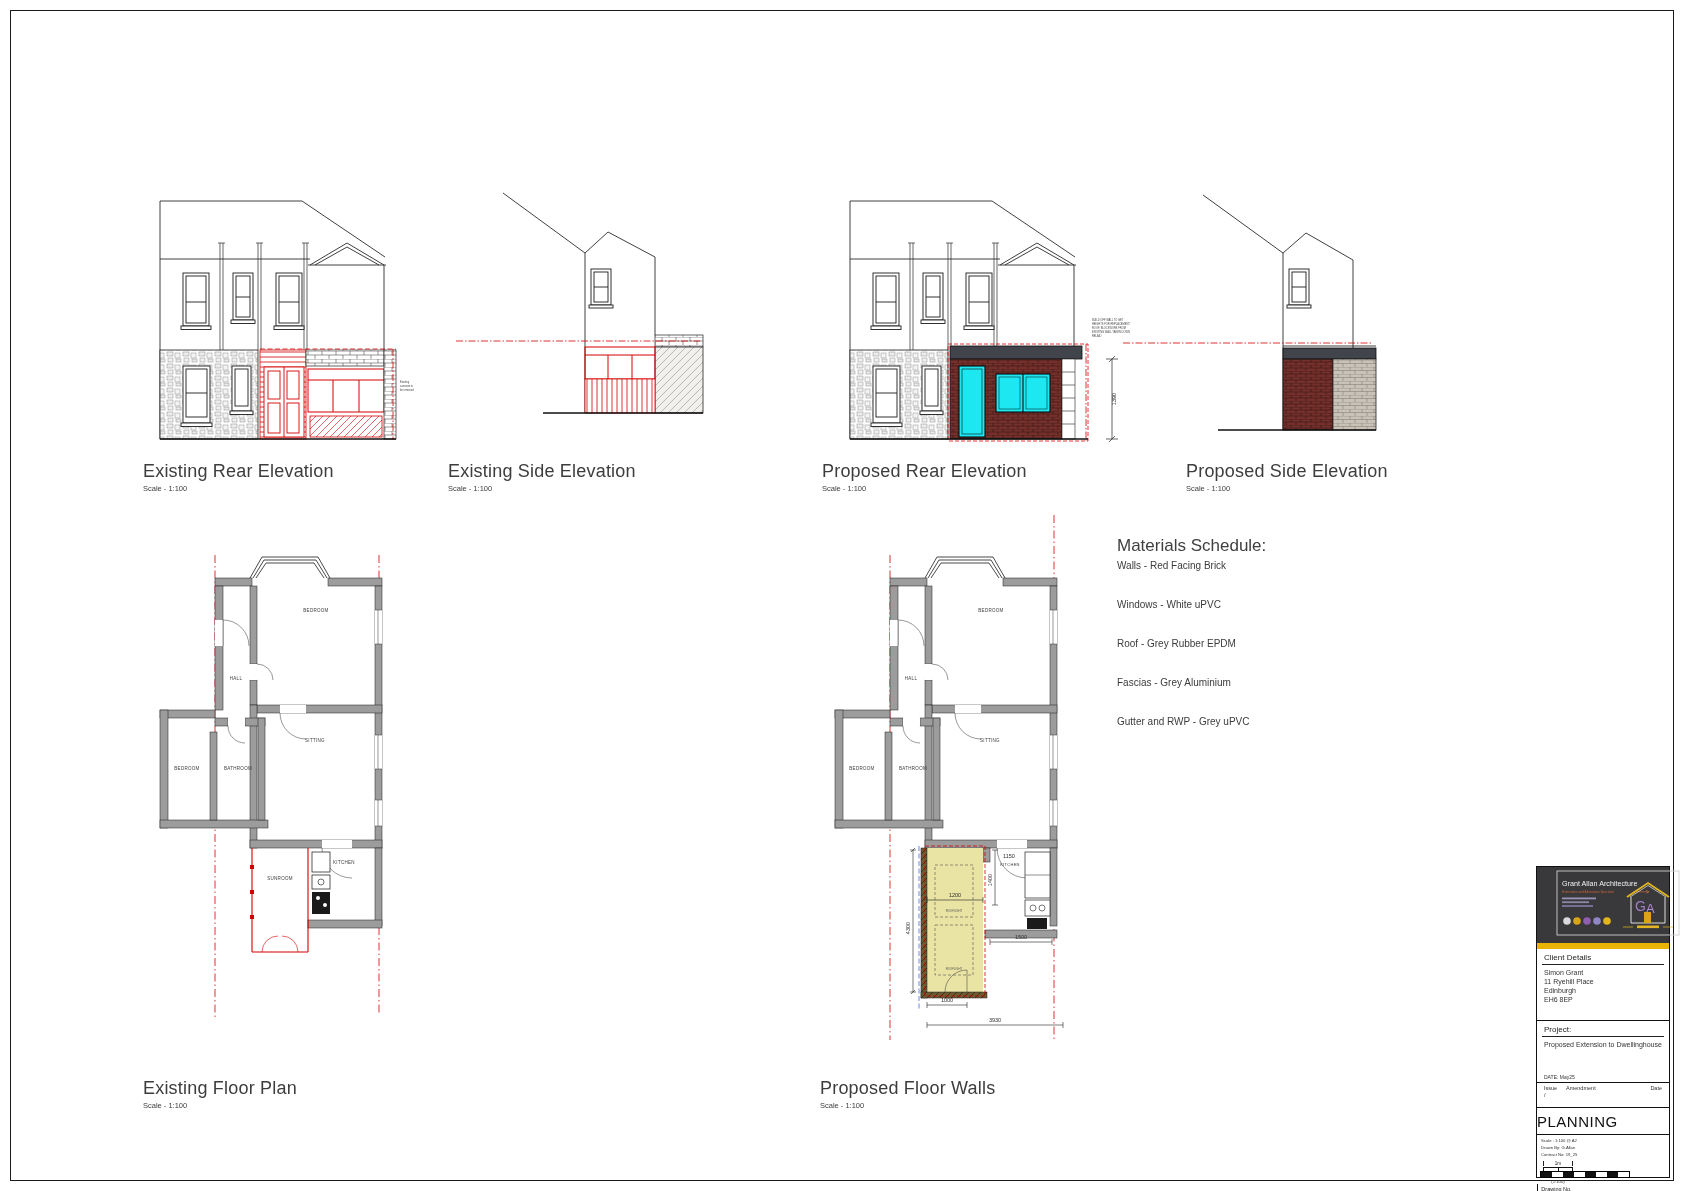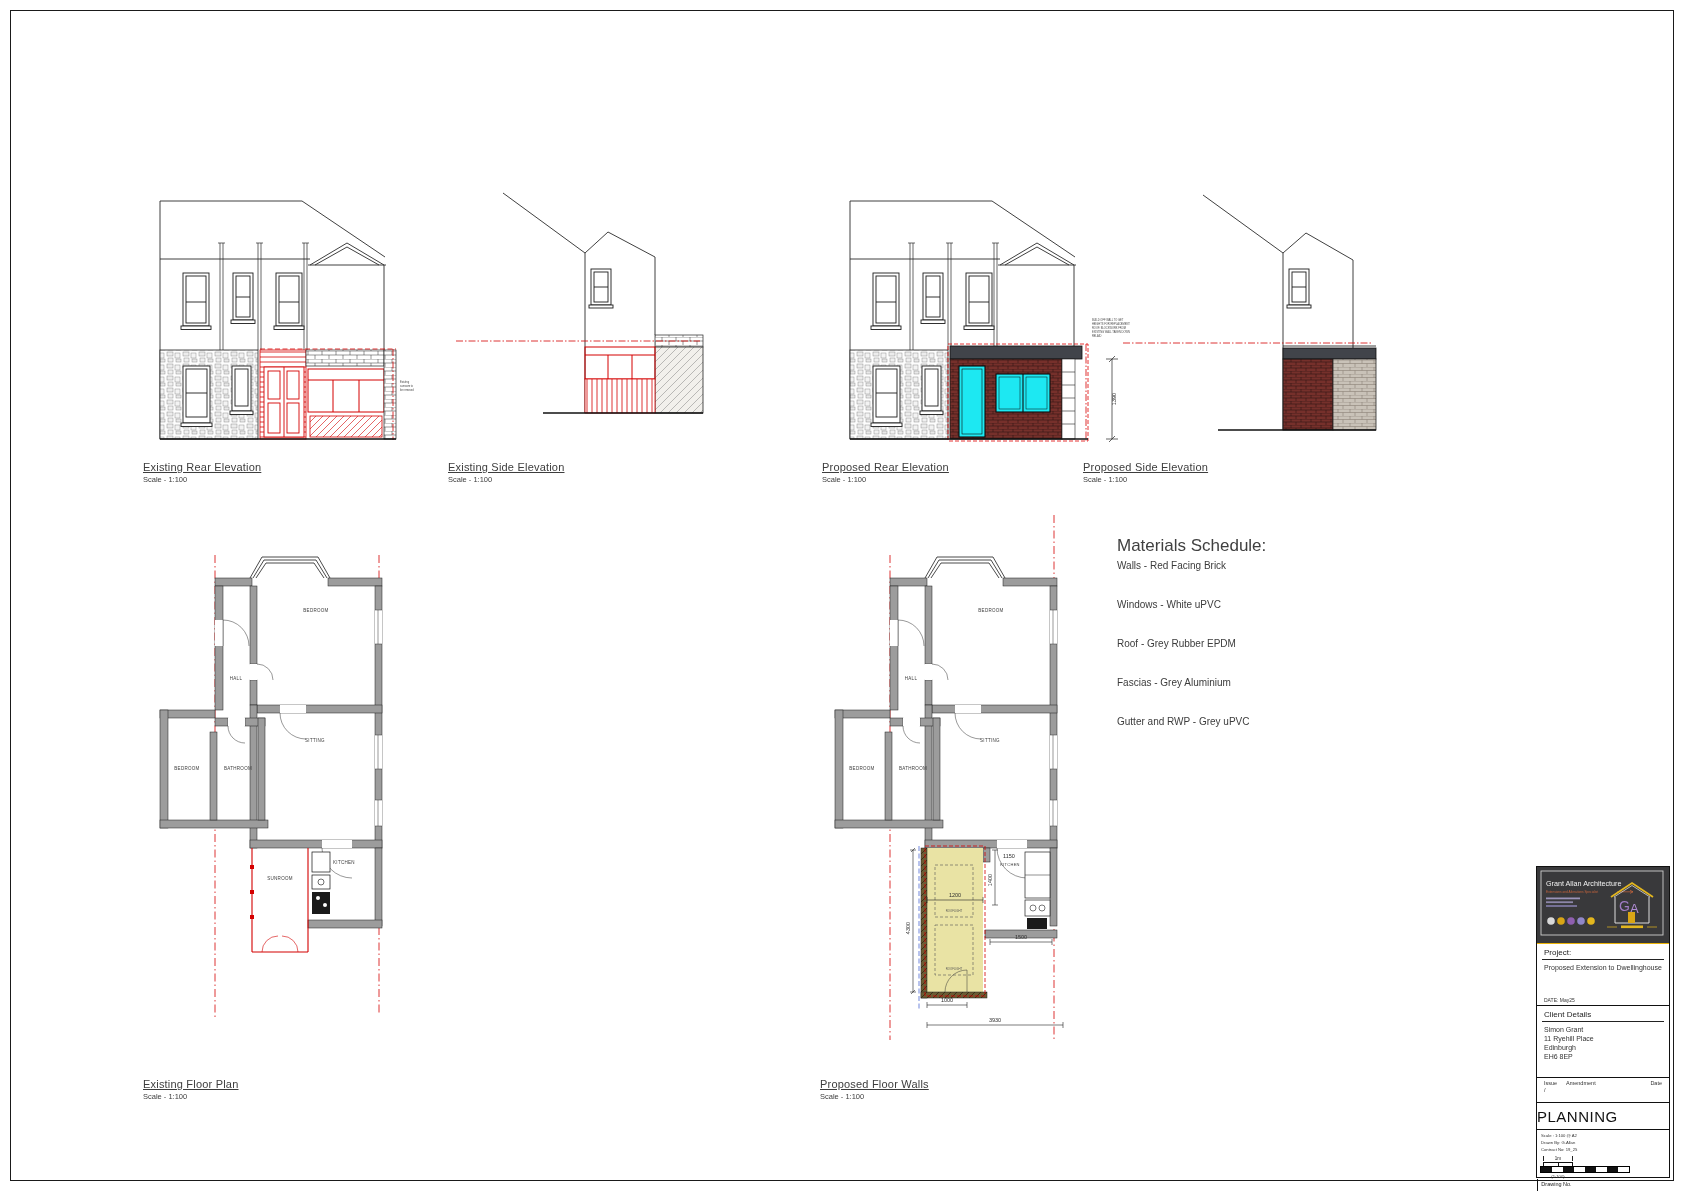--- a/index.html
+++ b/index.html
@@ -1,31 +1,31 @@
 <!DOCTYPE html>
 <html><head>
 <meta charset="utf-8">
 <style>
   html,body{margin:0;padding:0;background:#ffffff;}
   #sheet{position:relative;width:1684px;height:1191px;background:#fff;overflow:hidden;
          font-family:"Liberation Sans",sans-serif;}
   #border{position:absolute;left:10px;top:10px;width:1662px;height:1169px;border:1px solid #1a1a1a;}
   .abs{position:absolute;}
-  .dwg-title{font-size:11px;color:#3d3d3d;letter-spacing:.2px;text-decoration:underline;}
+  .dwg-title{font-size:18px;color:#3d3d3d;letter-spacing:.2px;}
   .dwg-scale{font-size:7.5px;color:#3d3d3d;margin-top:2px;}
   .mat-title{font-size:17px;color:#404040;}
   .mat-item{font-size:10px;color:#3c3c3c;margin-top:28px;}
   svg text{font-family:"Liberation Sans",sans-serif;}
   
   #tblock{position:absolute;left:1536px;top:866px;width:132px;height:310px;border:1px solid #111;background:#fff;font-family:"Liberation Sans",sans-serif;}
   .tb-sec{border-bottom:1px solid #111;position:relative;box-sizing:border-box;}
   .tb-head{font-size:8px;color:#1d1d1d;padding:4px 7px 2px 7px;}
   .tb-head-rule{border-bottom:1px solid #222;margin:0 5px;}
   .tb-line{font-size:7px;color:#333;padding:1px 7px;}
-  .logo-box{background:#39393b;height:76px;border-bottom:1px solid #eab308;position:relative;}
+  .logo-box{background:#39393b;height:76px;border-bottom:6px solid #eab308;position:relative;padding-left:16px;}
   .planning{font-size:15px;color:#111;text-align:left;padding:5px 0 4px 0;letter-spacing:.5px;}
   .tb-bottom{display:flex;height:46px;position:relative;flex-direction:column;}
   .tb-info{width:52px;padding:3px 0 0 4px;box-sizing:border-box;}
   .tb-info div{font-size:4.2px;color:#333;margin-bottom:2px;}
   .tb-sb{width:42px;box-sizing:border-box;padding-top:2px;text-align:center;}
   .sb-1m{font-size:4.5px;color:#222;border-left:1px solid #222;border-right:1px solid #222;margin:0 6px;line-height:5px;}
   .sb-bar{height:4px;border:1px solid #111;margin:1px 6px 1px 6px;display:flex;}
   .sb-bar div{flex:1;}.sb-bar div:first-child{border-right:1px solid #111;}
   .sb-cap{font-size:4.2px;color:#333;line-height:5px;}
   .tb-dno{width:38px;border-left:1px solid #111;box-sizing:border-box;text-align:center;}
@@ -257,21 +257,21 @@
         <path d="M174,102 H188"></path>
         <rect x="169" y="120" width="24" height="3"></rect>
     </g>
     <path d="M5,158 H255" stroke="#d40000" stroke-width="0.8" stroke-dasharray="7,2,1.5,2" fill="none"></path>
     <path d="M165,161 H258" stroke="#111" stroke-width="0.8" fill="none"></path>
     <rect x="165" y="163" width="93" height="11" fill="#41444a" stroke="#111" stroke-width="0.8"></rect>
     <rect x="165" y="174" width="50" height="71" fill="url(#brickRed)" stroke="#1a1a1a" stroke-width="0.9"></rect>
     <rect x="215" y="174" width="43" height="71" fill="url(#stoneCourse)" stroke="#222" stroke-width="0.8"></rect>
     <path d="M100,245 H258" stroke="#111" stroke-width="1.4" fill="none"></path>
   </svg>
-  <div class="abs" style="left:1083px;top:461px">
+  <div class="abs" style="left:1186px;top:461px">
     <div class="dwg-title">Proposed Side Elevation</div>
     <div class="dwg-scale">Scale - 1:100</div>
   </div>
 
   <svg class="abs" style="left:150px;top:500px" width="260" height="545" viewBox="0 0 260 545">
     <path d="M65,55 V520" stroke="#d40000" stroke-width="0.8" stroke-dasharray="8,3,1.5,3" fill="none"></path>
     <path d="M229,55 V515" stroke="#d40000" stroke-width="0.8" stroke-dasharray="8,3,1.5,3" fill="none"></path>
 
     <g stroke="#1c1c1c" fill="none" stroke-width="0.8">
       <path d="M100,78 L112,57 H168 L180,78"></path>
@@ -490,35 +490,35 @@
           <path d="M3,16 L21,4.5 L39,16" stroke="#efefef" stroke-width="0.7" fill="none"></path>
           <path d="M4,16 V42 H38 V16" stroke="#dddddd" stroke-width="1" fill="none"></path>
           <text x="8" y="30" font-size="14" fill="#a07cc4" font-family="Liberation Serif, serif">G</text>
           <text x="19" y="32" font-size="13" fill="#b08cd4" font-family="Liberation Serif, serif">A</text>
           <rect x="17" y="31" width="7" height="11" fill="#d9a516"></rect>
           <path d="M-4,46 H6 M36,46 H46" stroke="#e3b61e" stroke-width="0.7"></path>
           <rect x="10" y="44.5" width="22" height="2.6" fill="#e3b61e"></rect>
         </g>
       </svg>
     </div>
-    <div class="tb-sec" style="height:62px">
-      <div class="tb-head">Project:</div>
-      <div class="tb-head-rule"></div>
-      <div style="height:3px"></div>
-      <div class="tb-line">Proposed Extension to Dwellinghouse</div>
-      <div style="position:absolute;left:7px;bottom:2px;font-size:5px;color:#333">DATE: May25</div>
-    </div>
     <div class="tb-sec" style="height:72px">
       <div class="tb-head">Client Details</div>
       <div class="tb-head-rule"></div>
       <div style="height:3px"></div>
       <div class="tb-line">Simon Grant</div>
       <div class="tb-line">11 Ryehill Place</div>
       <div class="tb-line">Edinburgh</div>
       <div class="tb-line">EH6 8EP</div>
+    </div>
+    <div class="tb-sec" style="height:62px">
+      <div class="tb-head">Project:</div>
+      <div class="tb-head-rule"></div>
+      <div style="height:3px"></div>
+      <div class="tb-line">Proposed Extension to Dwellinghouse</div>
+      <div style="position:absolute;left:7px;bottom:2px;font-size:5px;color:#333">DATE: May25</div>
     </div>
     <div class="tb-sec" style="height:25px">
       <div class="issue-row">
         <span>Issue</span>
         <span>Amendment</span>
         <span>Date</span>
       </div>
       <div class="issue-slash">/</div>
     </div>
     <div class="tb-sec">

